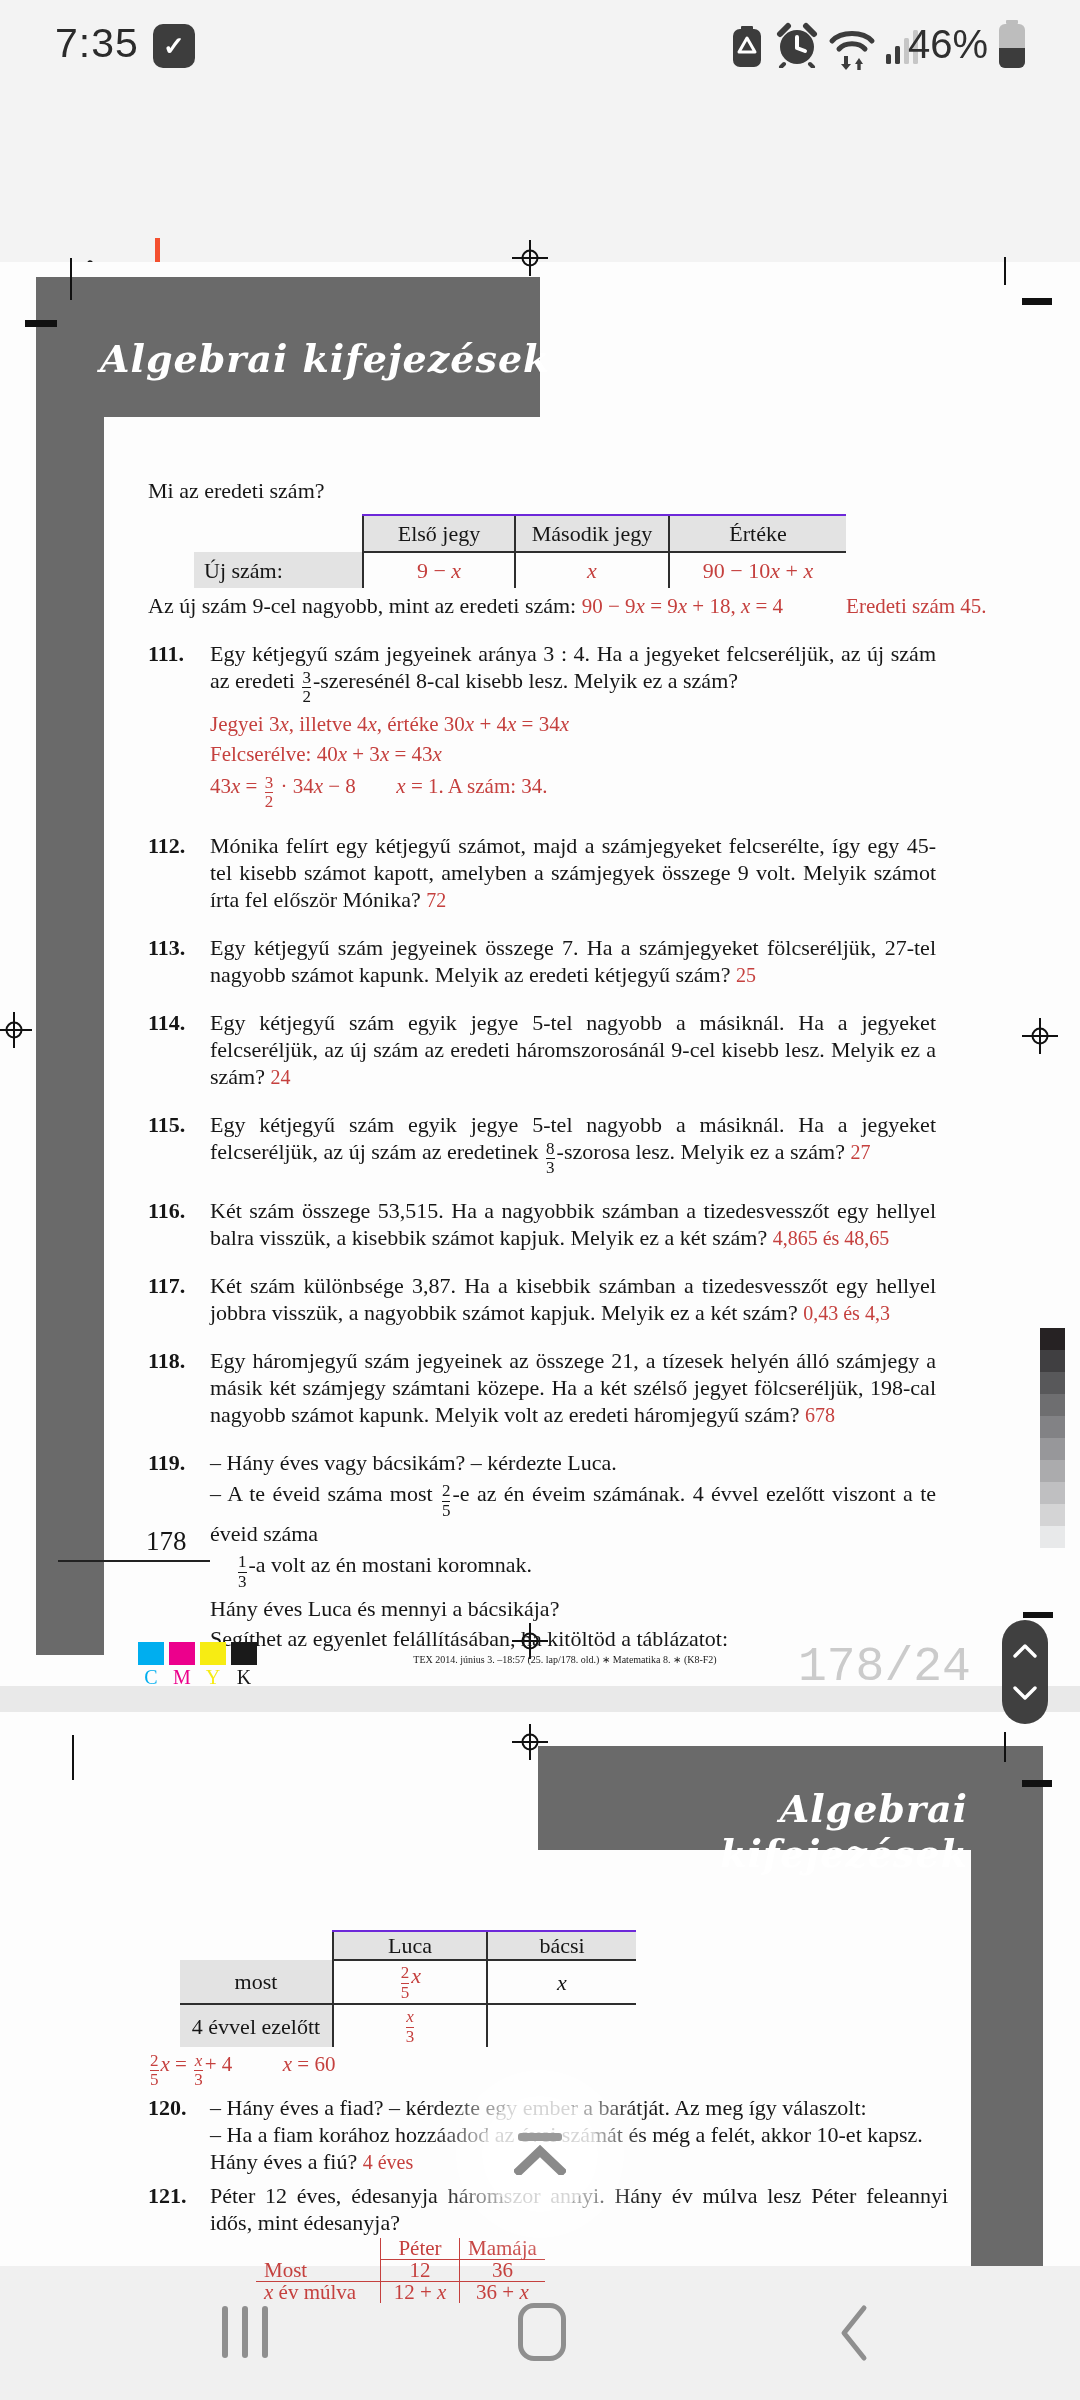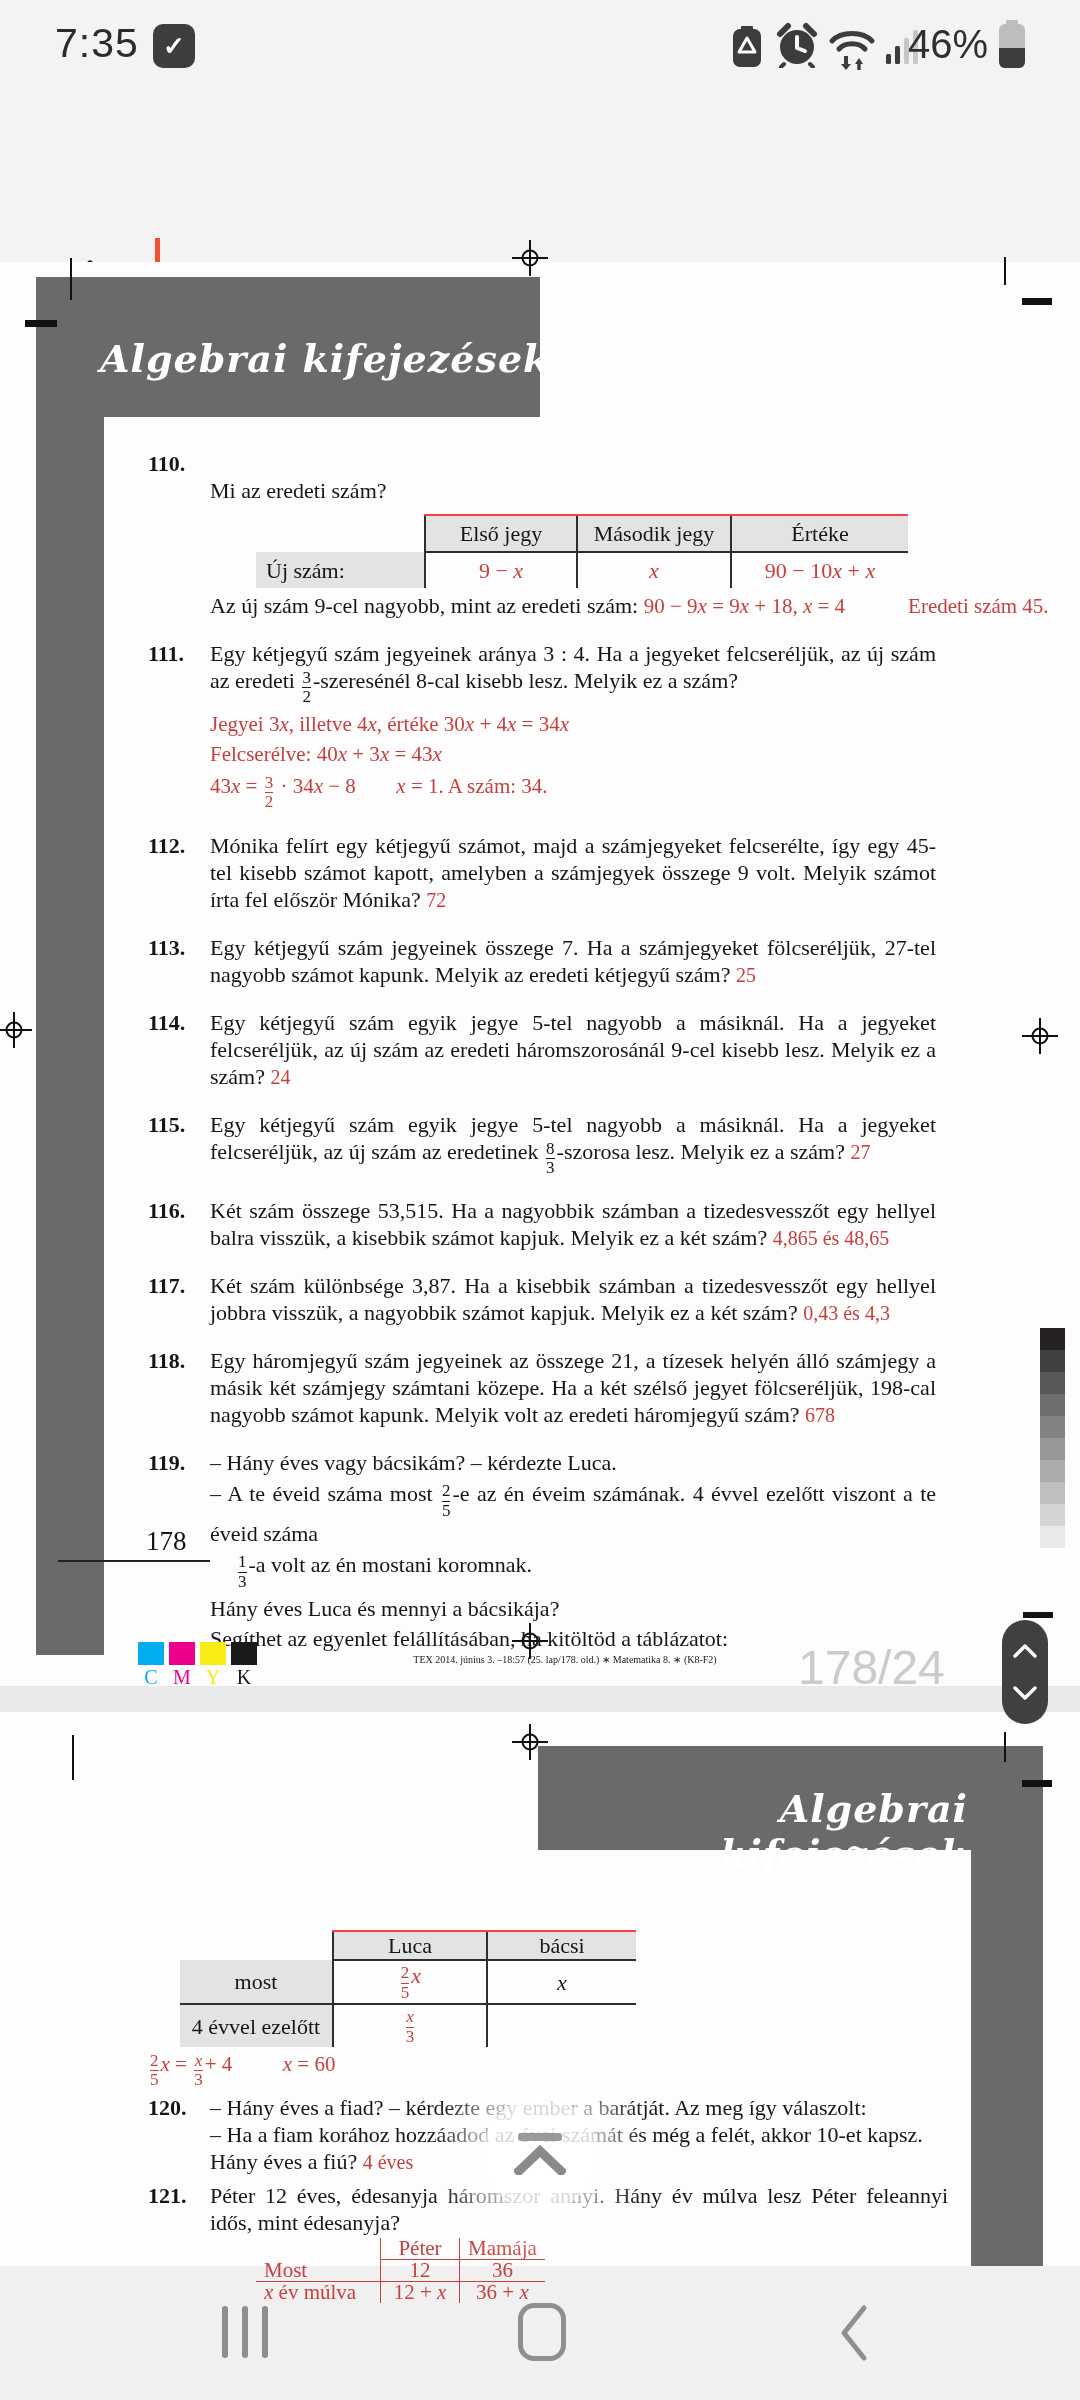--- a/index.html
+++ b/index.html
@@ -48,21 +48,21 @@
       font-size:17px;padding:0 2px;}
   .fr .fd{display:block;border-top:1.5px solid currentColor;}
 
   
   table{border-collapse:collapse;}
   .t110{margin:10px 0 4px 46px;font-size:22px;text-align:center;}
   .t110 td{padding:2px 10px;height:31px;font-weight:normal;}
   .shade{background:#e3e3e3;}
   .bl{border-left:2px solid #2e2e2e;}
   .bb{border-bottom:2px solid #2e2e2e;}
-  .bt{border-top:2px solid #ef4444;}
+  .bt{border-top:2px solid #6d28d9;}
   .cl{text-align:left;padding-left:10px !important;}
 
   .tluca{margin-left:32px;font-size:22px;text-align:center;}
   .tluca td{padding:0 10px;font-weight:normal;}
   .tluca .hrow td{height:27px;}
   .tluca .drow td{height:42px;}
 
   .t121{margin:2px 0 0 46px;color:#c5403e;font-size:21px;line-height:21px;text-align:center;}
   .t121 td{padding:0 8px;height:21px;}
   .rl{border-left:1.4px solid #c5403e;}
@@ -71,21 +71,21 @@
   
   .cmark{background:#111;}
   .pageno{left:146px;top:1526px;font-size:27px;}
   .pagenoline{left:58px;top:1560px;width:152px;height:2px;background:#222;}
   .gray-strip{left:1040px;top:1328px;width:25px;}
   .gray-strip div{width:25px;height:22px;}
   .cmyk{left:138px;top:1642px;display:flex;gap:5px;}
   .cmyk .sw{width:26px;height:23px;}
   .cmyk .lt{text-align:center;font-size:20px;margin-top:1px;}
   .footerline{left:330px;top:1654px;width:470px;text-align:center;font-size:10px;color:#1a1a1a;}
-  .pageind{left:798px;top:1640px;font-size:48px;color:#cbcbcb;font-family:Liberation Sans, sans-serif;}
+  .pageind{left:798px;top:1640px;font-size:48px;color:#cbcbcb;font-family:Liberation Mono, monospace;}
 
   
   .pill{left:1002px;top:1620px;width:46px;height:104px;background:#404040;border-radius:24px;
         display:flex;flex-direction:column;align-items:center;justify-content:space-around;padding:10px 0;box-sizing:border-box;}
 
   
   .topbtn{left:482px;top:2096px;width:116px;height:116px;border-radius:50%;
           background:rgba(255,255,255,0.82);box-shadow:0 0 36px 26px rgba(255,255,255,0.72);
           display:flex;flex-direction:column;align-items:center;justify-content:center;gap:4px;}
   .topbtn .bar{width:44px;height:8px;border-radius:3px;background:#9a9a9a;}
@@ -201,21 +201,20 @@
       <div style="background: rgb(151, 151, 154);"></div>
       <div style="background: rgb(171, 171, 173);"></div>
       <div style="background: rgb(191, 191, 193);"></div>
       <div style="background: rgb(212, 212, 213);"></div>
       <div style="background: rgb(232, 233, 234);"></div>
     </div>
 
   <div class="abs content1">
 
     <div class="prob" style="margin-top:0">
-      <div class="pnum">110.</div>
       <div class="pbody">
         <br>
         <span>Mi az eredeti szám?</span>
         <table class="t110">
           <tbody>
               <tr>
             <td style="width:148px"></td>
             <td class="shade bl bt bb" style="width:130px">Első jegy</td>
             <td class="shade bl bt bb" style="width:132px">Második jegy</td>
             <td class="shade bl bt bb" style="width:156px">Értéke</td>

